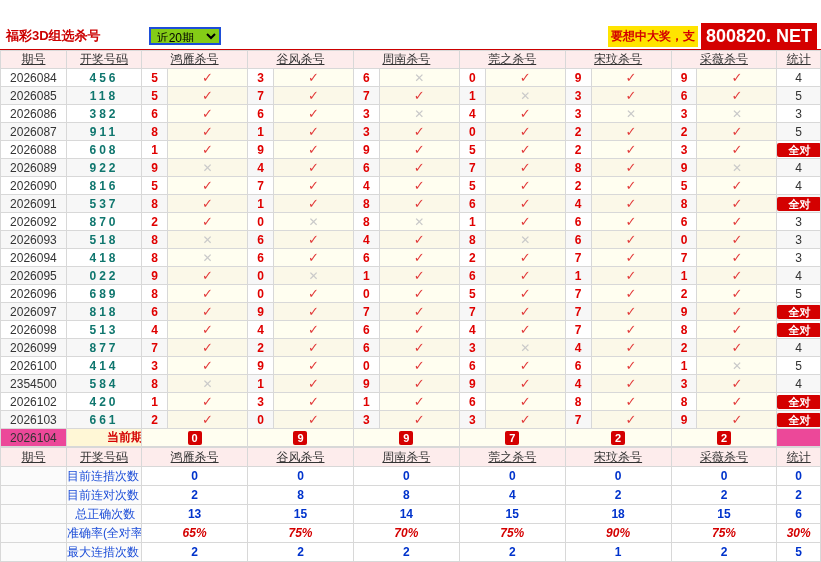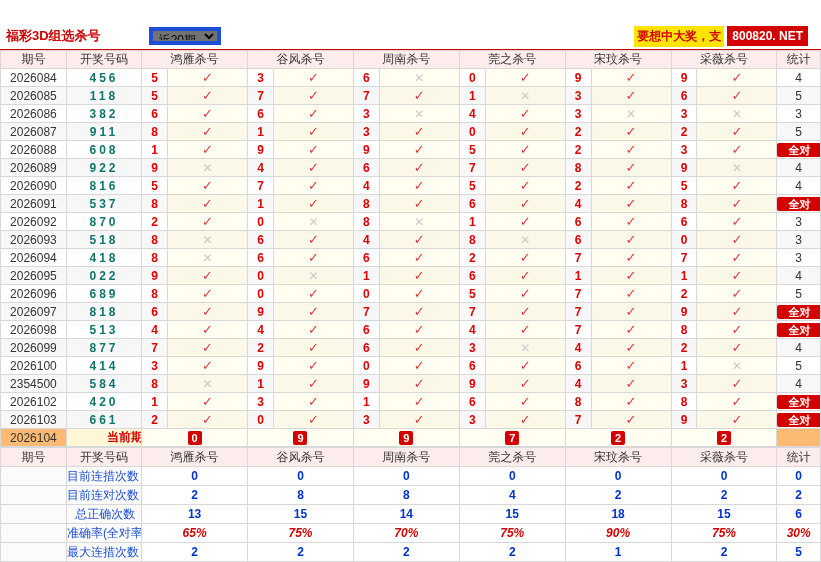--- a/index.html
+++ b/index.html
@@ -20,40 +20,40 @@
     border-bottom:1px solid #c00;
     position:relative;
   }
   .h-title{
     color:#c00;font-weight:bold;font-size:13px;
     padding-left:6px;white-space:nowrap;
   }
   .h-select{
     margin-left:48px;
     font-size:12px;
-    border:4px solid #1d4ed8;
-    background:#737373;
+    border:2px solid #1d4ed8;
+    background:#84cc16;
     padding:1px 2px;
     width:72px;
     height:18px;
   }
   .h-right{
     margin-left:auto;
     display:flex;align-items:center;
-    padding-right:13px;
+    padding-right:4px;
   }
   .h-ad{
     color:#d40000;font-weight:bold;font-size:12px;
     background:#ffe400;
     padding:2px 3px;
     white-space:nowrap;
   }
   .h-brand{
     background:#d40000;color:#fff;font-weight:bold;
-    font-size:12px;padding:3px 5px;margin-left:3px;
+    font-size:18px;padding:3px 5px;margin-left:3px;
     white-space:nowrap;
   }
 
   
   table.grid{
     border-collapse:collapse;
     width:821px;
     table-layout:fixed;
   }
   table.grid td,table.grid th{
@@ -65,20 +65,21 @@
     vertical-align:middle;
     overflow:hidden;
     white-space:nowrap;
   }
   thead th{
     background:#fdecec;
     color:#333;
     font-weight:normal;
     height:18px;
     border:1px solid #e2b8b8;
+    text-decoration:underline;
   }
   .col-issue{width:56px;}
   .col-open{width:64px;}
   .col-num{width:22px;}
   .col-mark{width:68px;}
   .col-stat{width:37px;}
 
   td.issue{color:#333;}
   td.open{color:#0f766e;letter-spacing:3px;font-weight:bold;}
   td.killnum{color:#e00000;font-weight:bold;background:#fff;}
@@ -95,21 +96,21 @@
 
   .tag-all{
     display:inline-block;
     background:#d40000;color:#fff;
     font-size:11px;font-weight:bold;
     padding:0 11px;border-radius:2px;
     line-height:14px;
   }
 
   
-  .cur td{background:#fdba74;}
+  .cur td{background:#ec4899;}
   .cur .lbl{
     color:#d40000;font-weight:bold;background:#fff7d6;font-size:12px;padding-left:40px;
   }
   .numbox{
     display:inline-block;
     background:#d40000;color:#fff;font-weight:bold;
     width:14px;height:14px;line-height:14px;
     font-size:11px;border-radius:2px;
   }
   td.curcell{text-align:left;padding-left:3px;background:#fffef0;}

